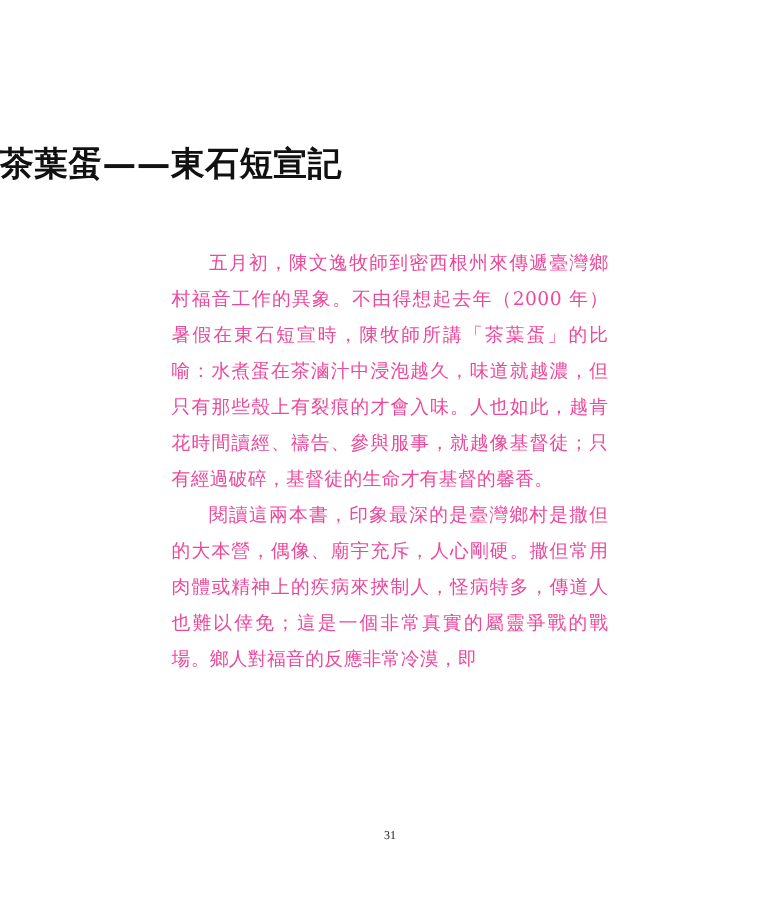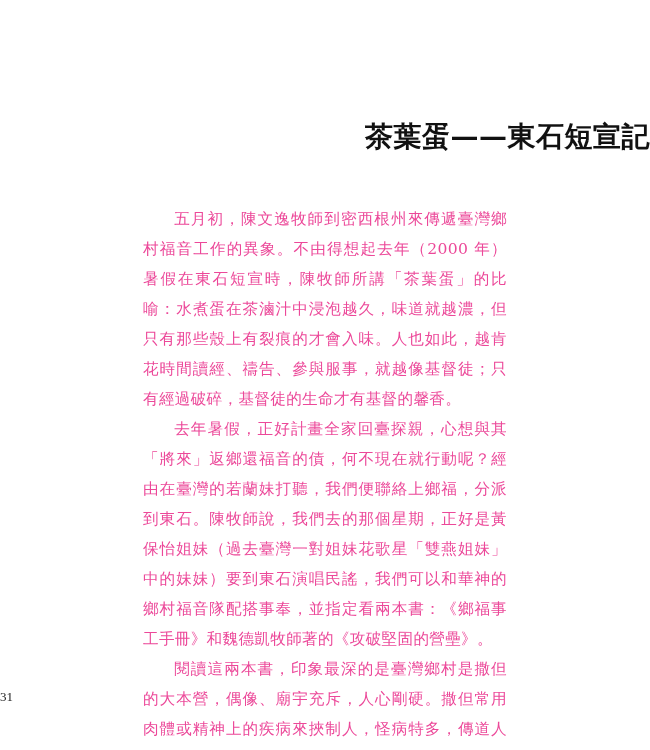--- a/index.html
+++ b/index.html
@@ -20,21 +20,21 @@
     color: #1a1a1a;
     box-sizing: border-box;
   }
 
   
   .doc-title {
     position: absolute;
     top: 101px;
     left: 0;
     right: 0;
-    text-align: right;
+    text-align: left;
     font-size: 28px;
     line-height: 34px;
     font-weight: 700;
     letter-spacing: 0.5px;
     color: #111111;
     white-space: nowrap;
   }
 
   
   .body-block {
@@ -60,34 +60,34 @@
   .para + .para {
     margin-top: 0;
   }
 
   
   .folio {
     position: absolute;
     left: 0;
     right: 0;
     top: 688px;
-    font-size: 13px;
+    text-align: center;
+    font-size: 10px;
     line-height: 18px;
     color: #1a1a1a;
     font-family: "Liberation Serif", "DejaVu Serif", serif;
   }
 </style>
 </head>
 <body>
 
 <div class="page">
 
   <h1 class="doc-title">茶葉蛋——東石短宣記</h1>
 
   <div class="body-block">
     <p class="para">五月初，陳文逸牧師到密西根州來傳遞臺灣鄉村福音工作的異象。不由得想起去年（2000 年）暑假在東石短宣時，陳牧師所講「茶葉蛋」的比喻：水煮蛋在茶滷汁中浸泡越久，味道就越濃，但只有那些殼上有裂痕的才會入味。人也如此，越肯花時間讀經、禱告、參與服事，就越像基督徒；只有經過破碎，基督徒的生命才有基督的馨香。</p>
-    <p class="para">去年暑假，正好計畫全家回臺探親，心想與其「將來」返鄉還福音的債，何不現在就行動呢？經由在臺灣的若蘭妹打聽，我們便聯絡上鄉福，分派到東石。陳牧師說，我們去的那個星期，正好是黃保怡姐妹（過去臺灣一對姐妹花歌星「雙燕姐妹」中的妹妹）要到東石演唱民謠，我們可以和華神的鄉村福音隊配搭事奉，並指定看兩本書：《鄉福事工手冊》和魏德凱牧師著的《攻破堅固的營壘》。</p>
     <p class="para">閱讀這兩本書，印象最深的是臺灣鄉村是撒但的大本營，偶像、廟宇充斥，人心剛硬。撒但常用肉體或精神上的疾病來挾制人，怪病特多，傳道人也難以倖免；這是一個非常真實的屬靈爭戰的戰場。鄉人對福音的反應非常冷漠，即</p>
   </div>
 
   <div class="folio">31</div>
 
 </div>
 
 </body></html>

